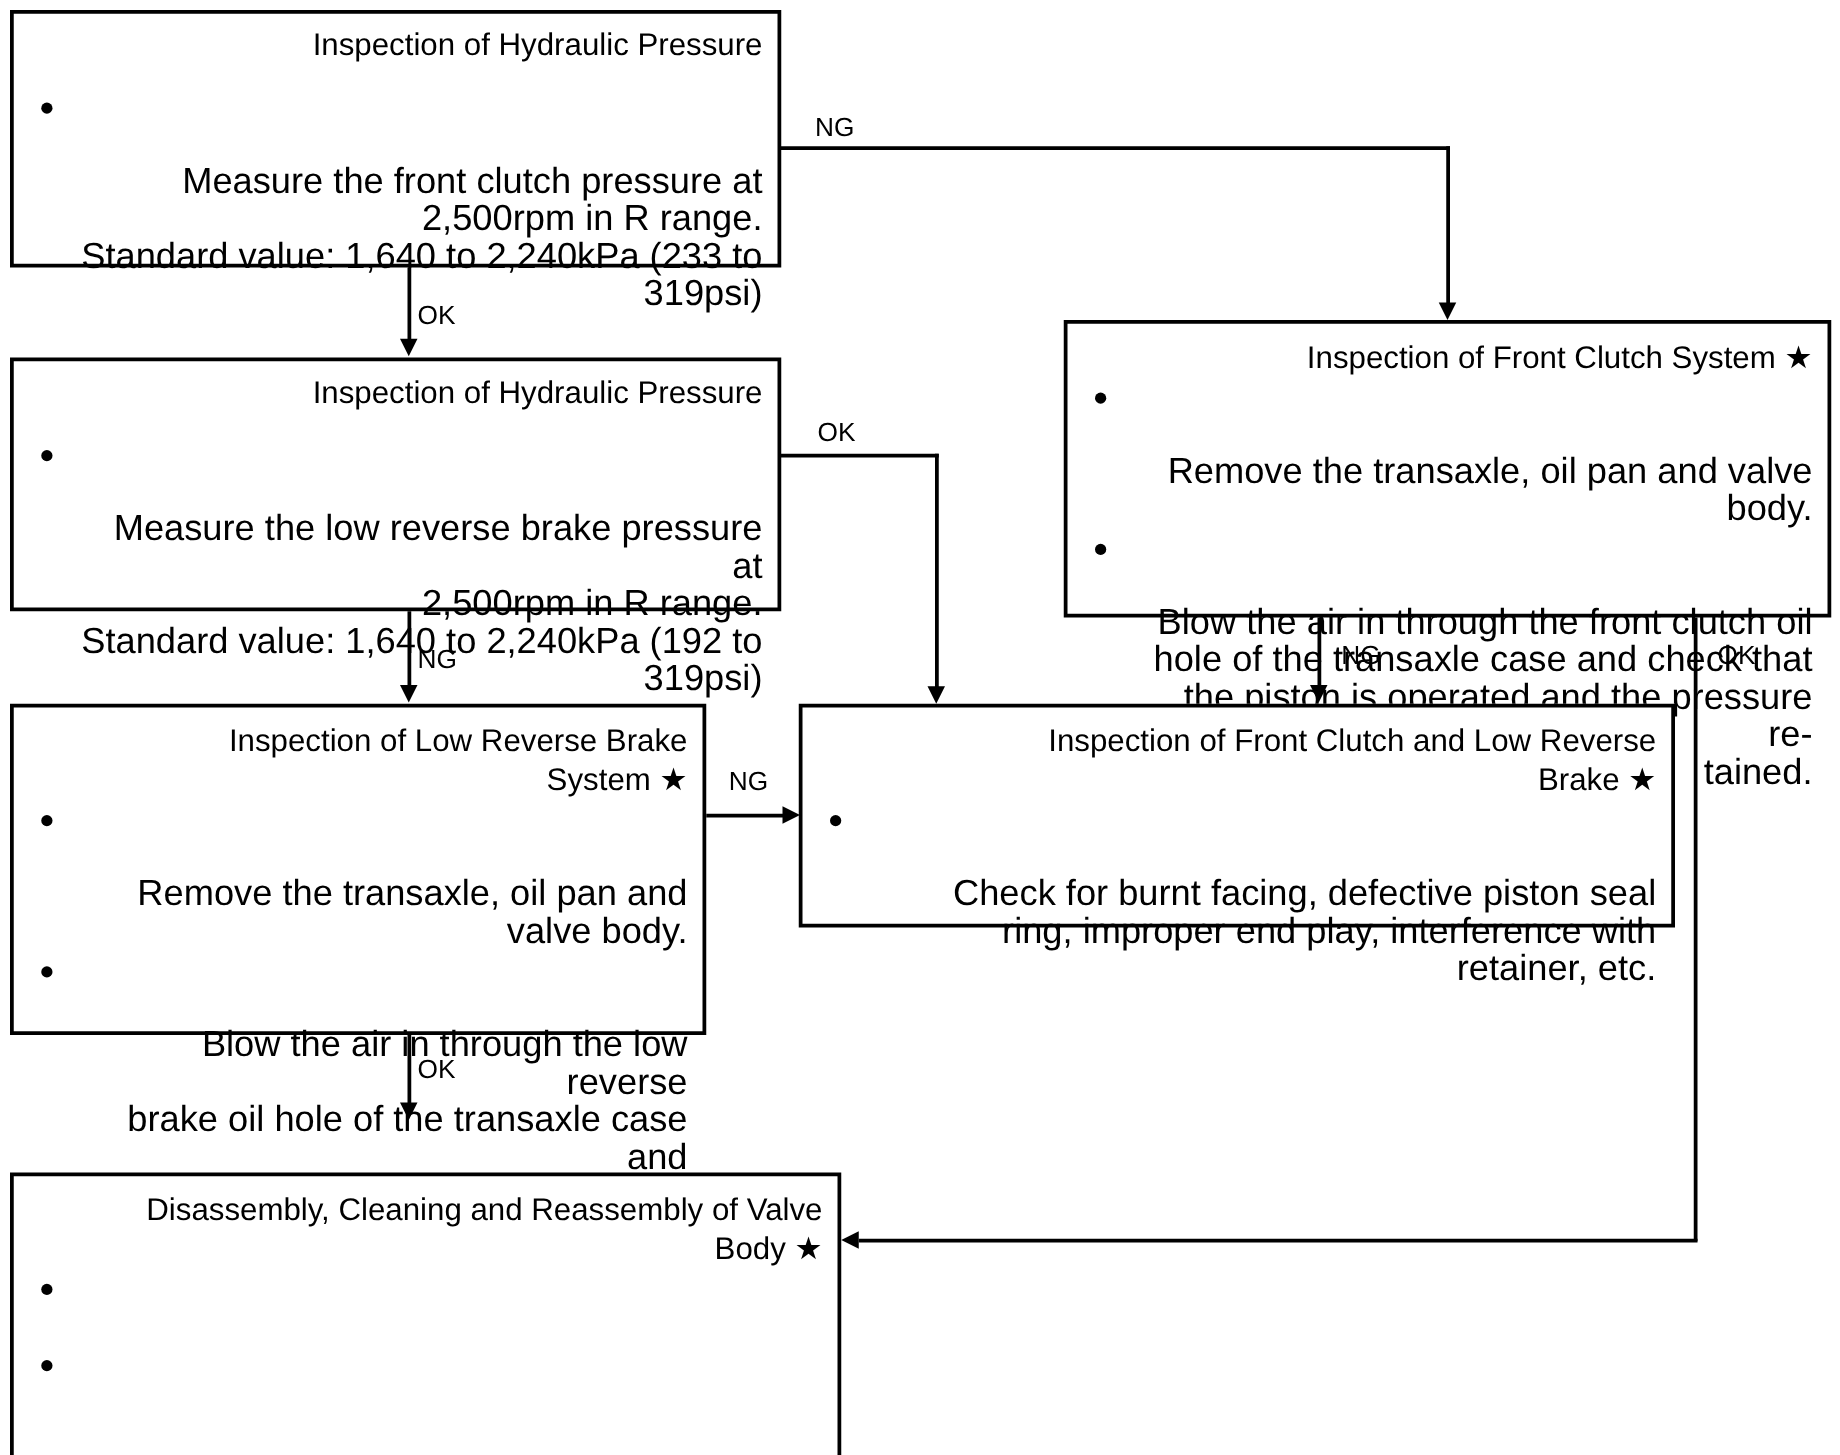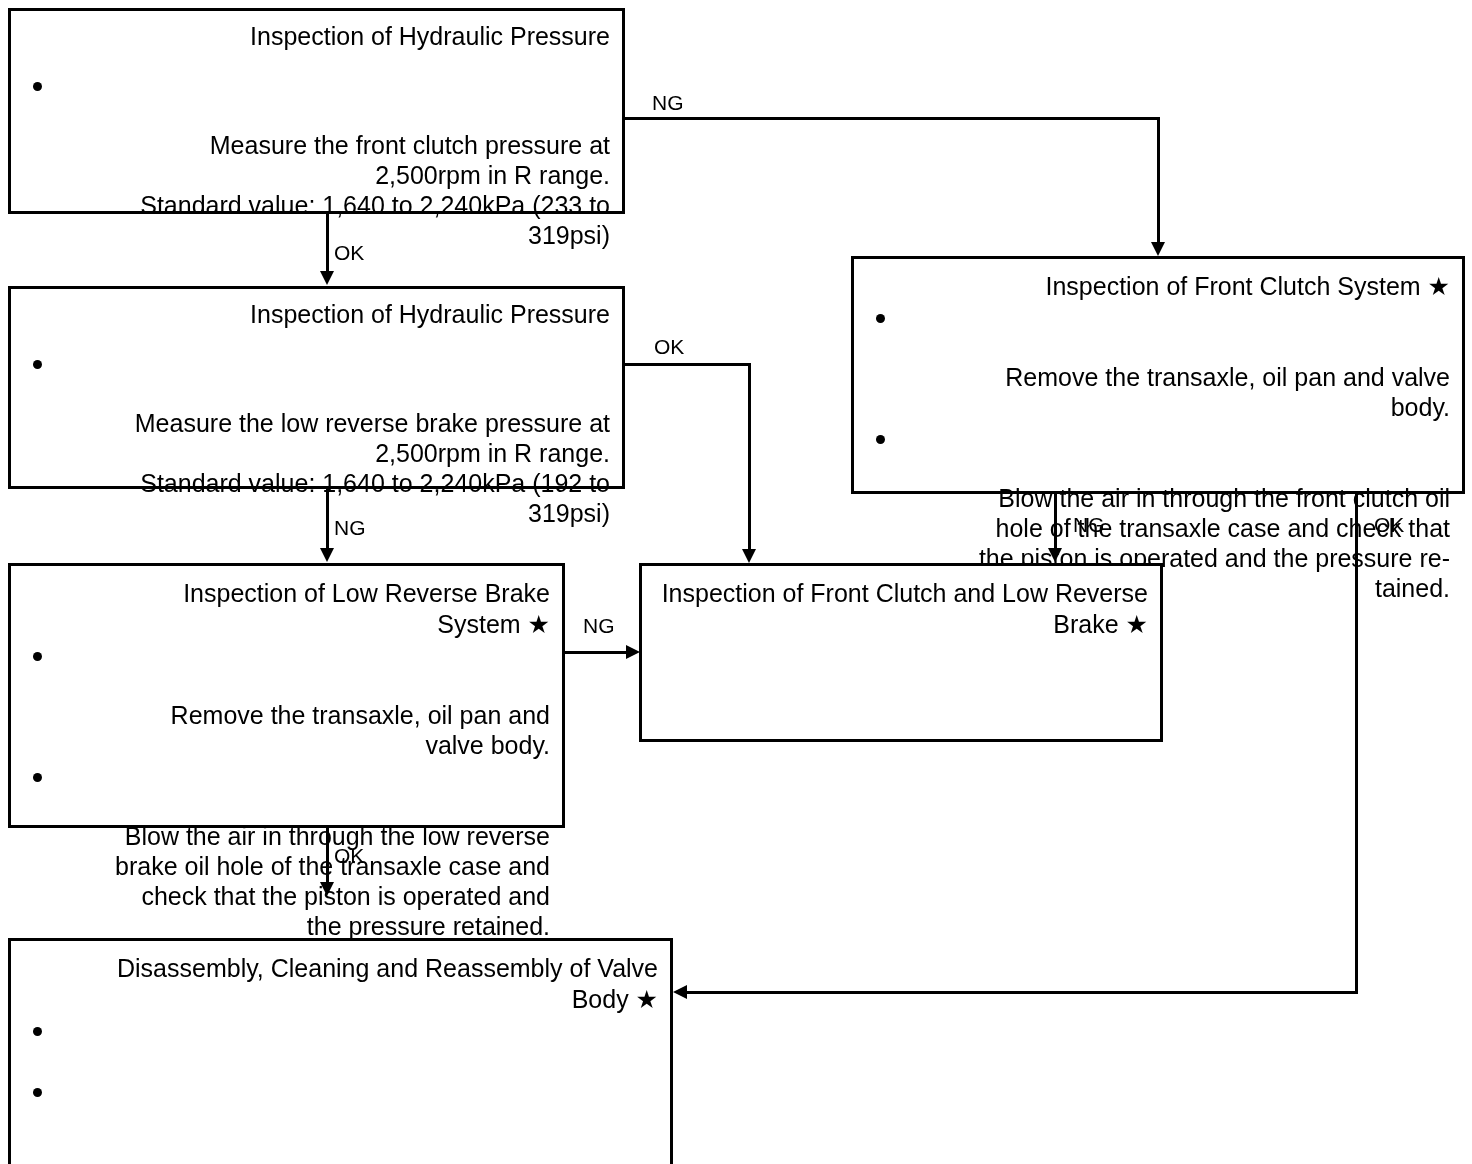--- a/index.html
+++ b/index.html
@@ -37,21 +37,21 @@
     margin-bottom: 18px;
   }
   ul.bullets {
     list-style: none;
     margin: 0;
     padding: 0;
   }
   ul.bullets > li {
     position: relative;
     padding-left: 38px;
-    font-size: 25px;
+    font-size: 29px;
     line-height: 30px;
     white-space: pre-line;
     margin: 0 0 1px 0;
   }
   ul.bullets > li .dot {
     position: absolute;
     left: 8px;
     top: 12px;
     width: 9px;
     height: 9px;
@@ -162,23 +162,31 @@
       <li>
         <span class="dot"></span>
         <span>Blow the air in through the low reverse
 brake oil hole of the transaxle case and
 check that the piston is operated and
 the pressure retained.</span>
       </li>
     </ul>
   </div>
 
-  <div class="box" style="left:639px; top:563px; width:524px; height:179px; padding-top:12px;">
+  <div class="box" style="left:639px; top:563px; width:701px; height:179px; padding-top:12px;">
     <div class="box-title">Inspection of Front Clutch and Low Reverse
 Brake ★</div>
+    <ul class="bullets">
+      <li>
+        <span class="dot"></span>
+        <span>Check for burnt facing, defective piston seal
+ring, improper end play, interference with
+retainer, etc.</span>
+      </li>
+    </ul>
   </div>
 
   <div class="box" style="left:8px; top:938px; width:665px; height:262px; padding-top:12px;">
     <div class="box-title">Disassembly, Cleaning and Reassembly of Valve
 Body ★</div>
     <ul class="bullets">
       <li>
         <span class="dot"></span>
       </li>
       <li>

